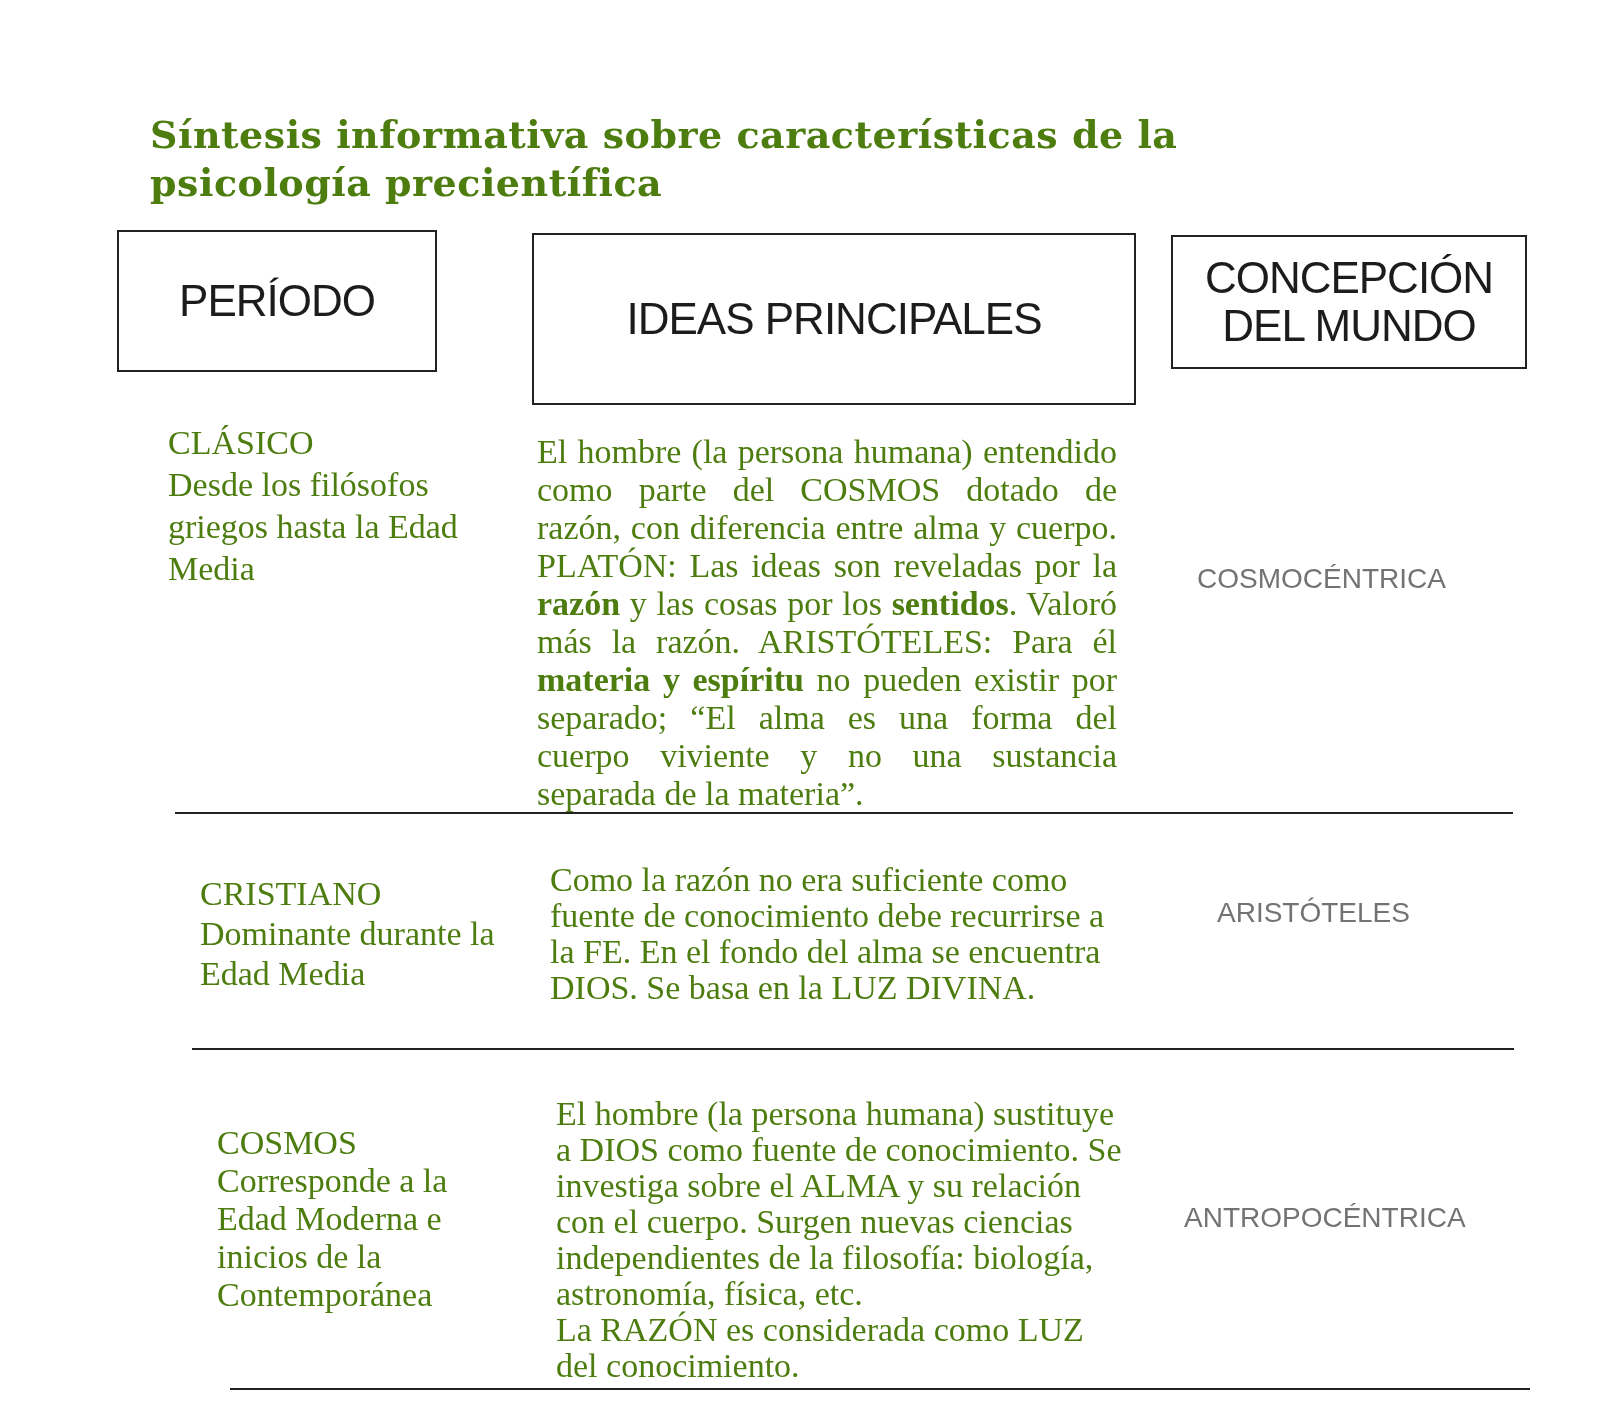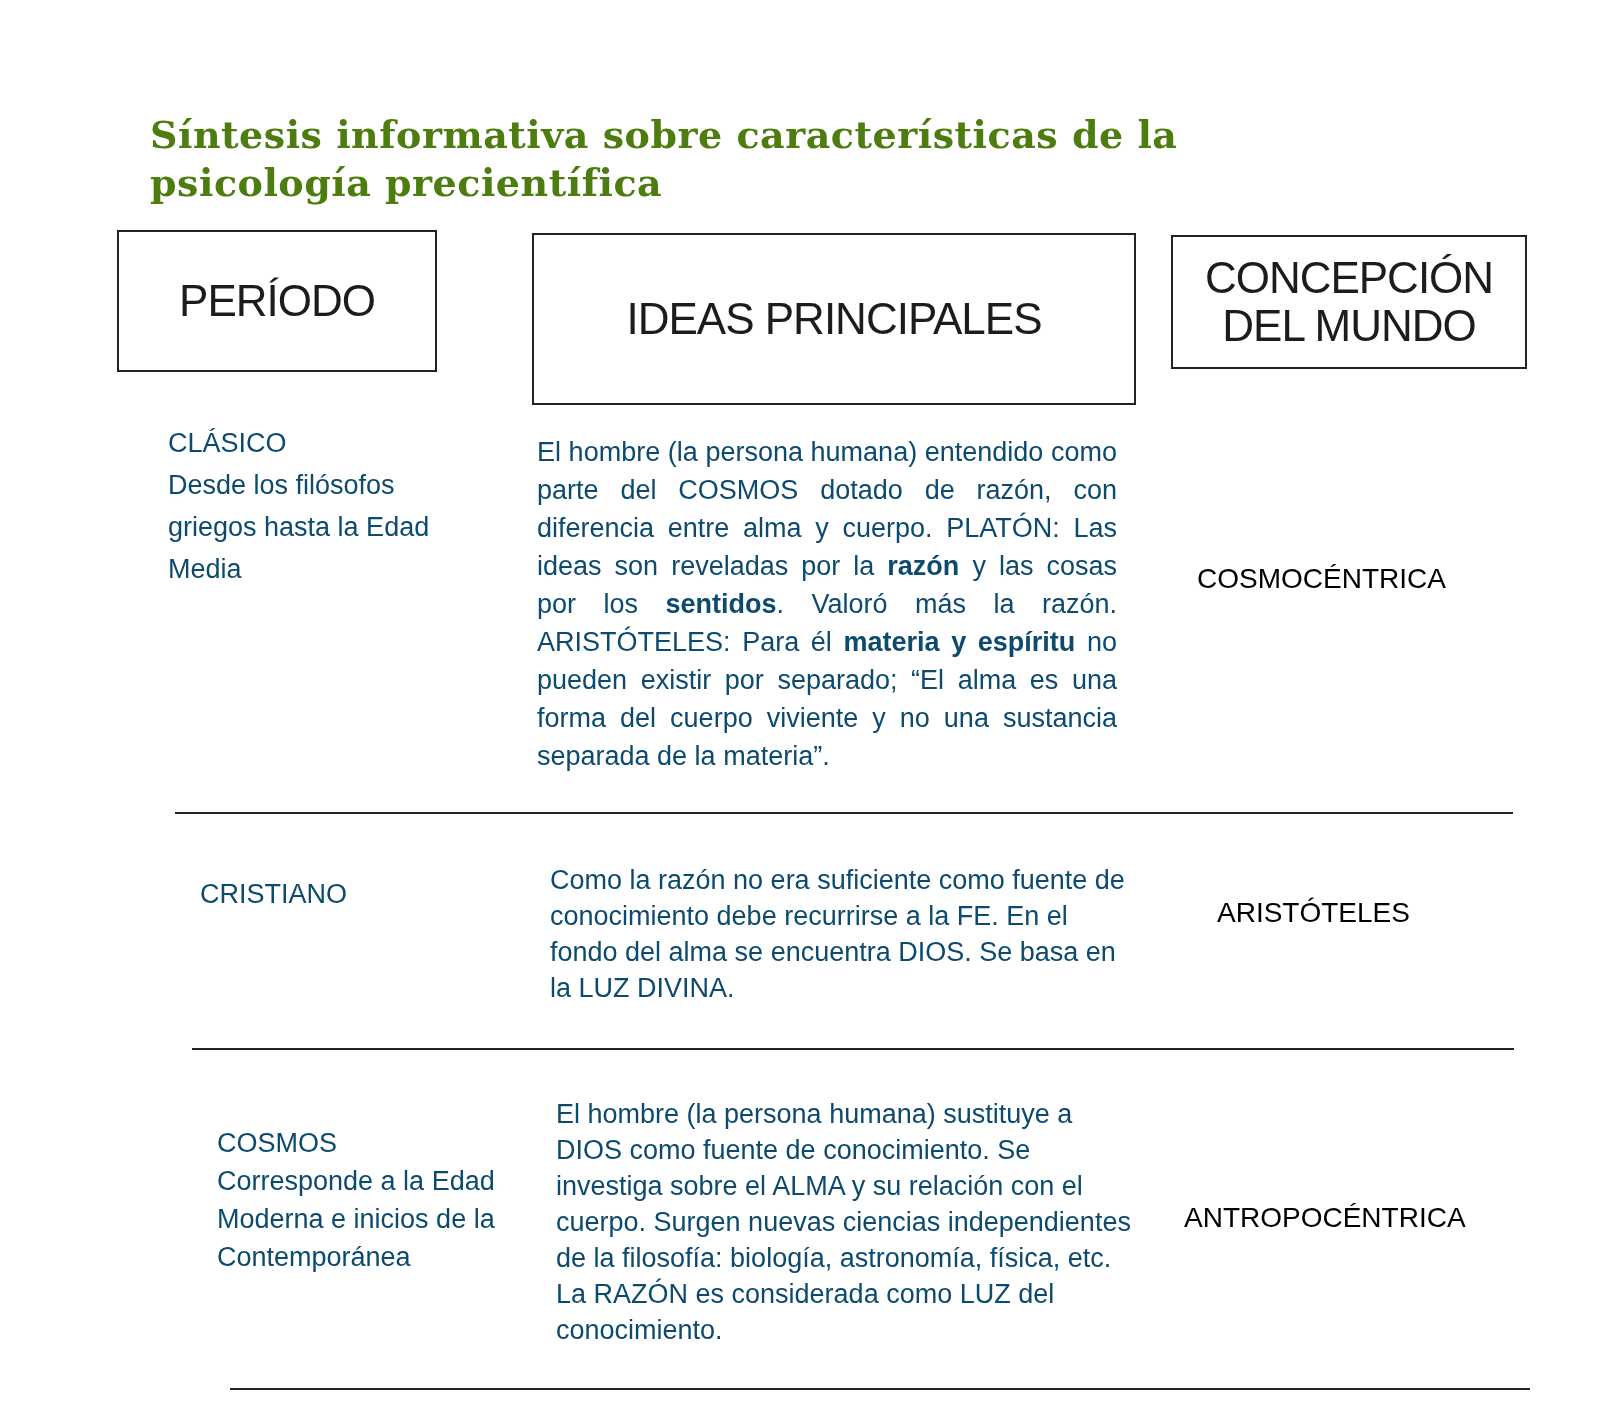--- a/index.html
+++ b/index.html
@@ -1,21 +1,21 @@
 <!DOCTYPE html>
 <html><head>
   <meta charset="utf-8">
   <style>
     html, body { margin:0; padding:0; background:#ffffff; }
     body { width:1600px; height:1426px; position:relative; overflow:hidden; color:#1a1a1a; font-family:"Liberation Sans", sans-serif; }
     .title { position:absolute; left:150px; top:86px; width:1160px; font-family:"DejaVu Serif", serif; font-weight:bold; font-size:38px; line-height:48px; letter-spacing:0.5px; color:#4d7c0f; }
     .hbox { position:absolute; border:2px solid #222; box-sizing:border-box; display:flex; align-items:center; justify-content:center; text-align:center; font-family:"Liberation Sans", sans-serif; font-size:44px; line-height:48px; color:#1c1c1c; letter-spacing:-1px; }
-    .cell { position:absolute; font-size:27px; line-height:38px; color:#0c4a6e; }
+    .cell { position:absolute; font-size:34px; line-height:38px; color:#4d7c0f;font-family:Liberation Serif, serif; }
     .period-name { display:block; }
-    .concept { position:absolute; font-size:28px; color:#000000; }
+    .concept { position:absolute; font-size:28px; color:#737373; }
     .rule { position:absolute; height:2px; background:#222; }
     b { font-weight:bold; }
   </style>
 </head>
 <body>
 
 <h1 class="title">Síntesis informativa sobre características de la psicología precientífica</h1>
 
 <div class="hbox" style="left:117px; top:230px; width:320px; height:142px;">PERÍODO</div>
 <div class="hbox" style="left:532px; top:233px; width:604px; height:172px;">IDEAS PRINCIPALES</div>
@@ -26,20 +26,21 @@
   <span>Desde los filósofos griegos hasta la Edad Media</span>
 </div>
 <div class="cell" style="left:537px; top:433px; width:580px; text-align:justify;">
   <span>El hombre (la persona humana) entendido como parte del COSMOS dotado de razón, con diferencia entre alma y cuerpo. PLATÓN: Las ideas son reveladas por la </span><b>razón</b><span> y las cosas por los </span><b>sentidos</b><span>. Valoró más la razón. ARISTÓTELES: Para él </span><b>materia y espíritu</b><span> no pueden existir por separado; “El alma es una forma del cuerpo viviente y no una sustancia separada de la materia”.</span>
 </div>
 <div class="concept" style="left:1197px; top:563px;">COSMOCÉNTRICA</div>
 <div class="rule" style="left:175px; top:812px; width:1338px;"></div>
 
 <div class="cell" style="left:200px; top:874px; width:300px; line-height:40px;">
   <span class="period-name">CRISTIANO</span>
+  <span>Dominante durante la Edad Media</span>
 </div>
 <div class="cell" style="left:550px; top:862px; width:580px; line-height:36px;">Como la razón no era suficiente como fuente de conocimiento debe recurrirse a la FE. En el fondo del alma se encuentra DIOS. Se basa en la LUZ DIVINA.</div>
 <div class="concept" style="left:1217px; top:897px;">ARISTÓTELES</div>
 <div class="rule" style="left:192px; top:1048px; width:1322px;"></div>
 
 <div class="cell" style="left:217px; top:1124px; width:290px; line-height:38px;">
   <span class="period-name">COSMOS</span>
   <span>Corresponde a la Edad Moderna e inicios de la Contemporánea</span>
 </div>
 <div class="cell" style="left:556px; top:1096px; width:580px; line-height:36px;">

